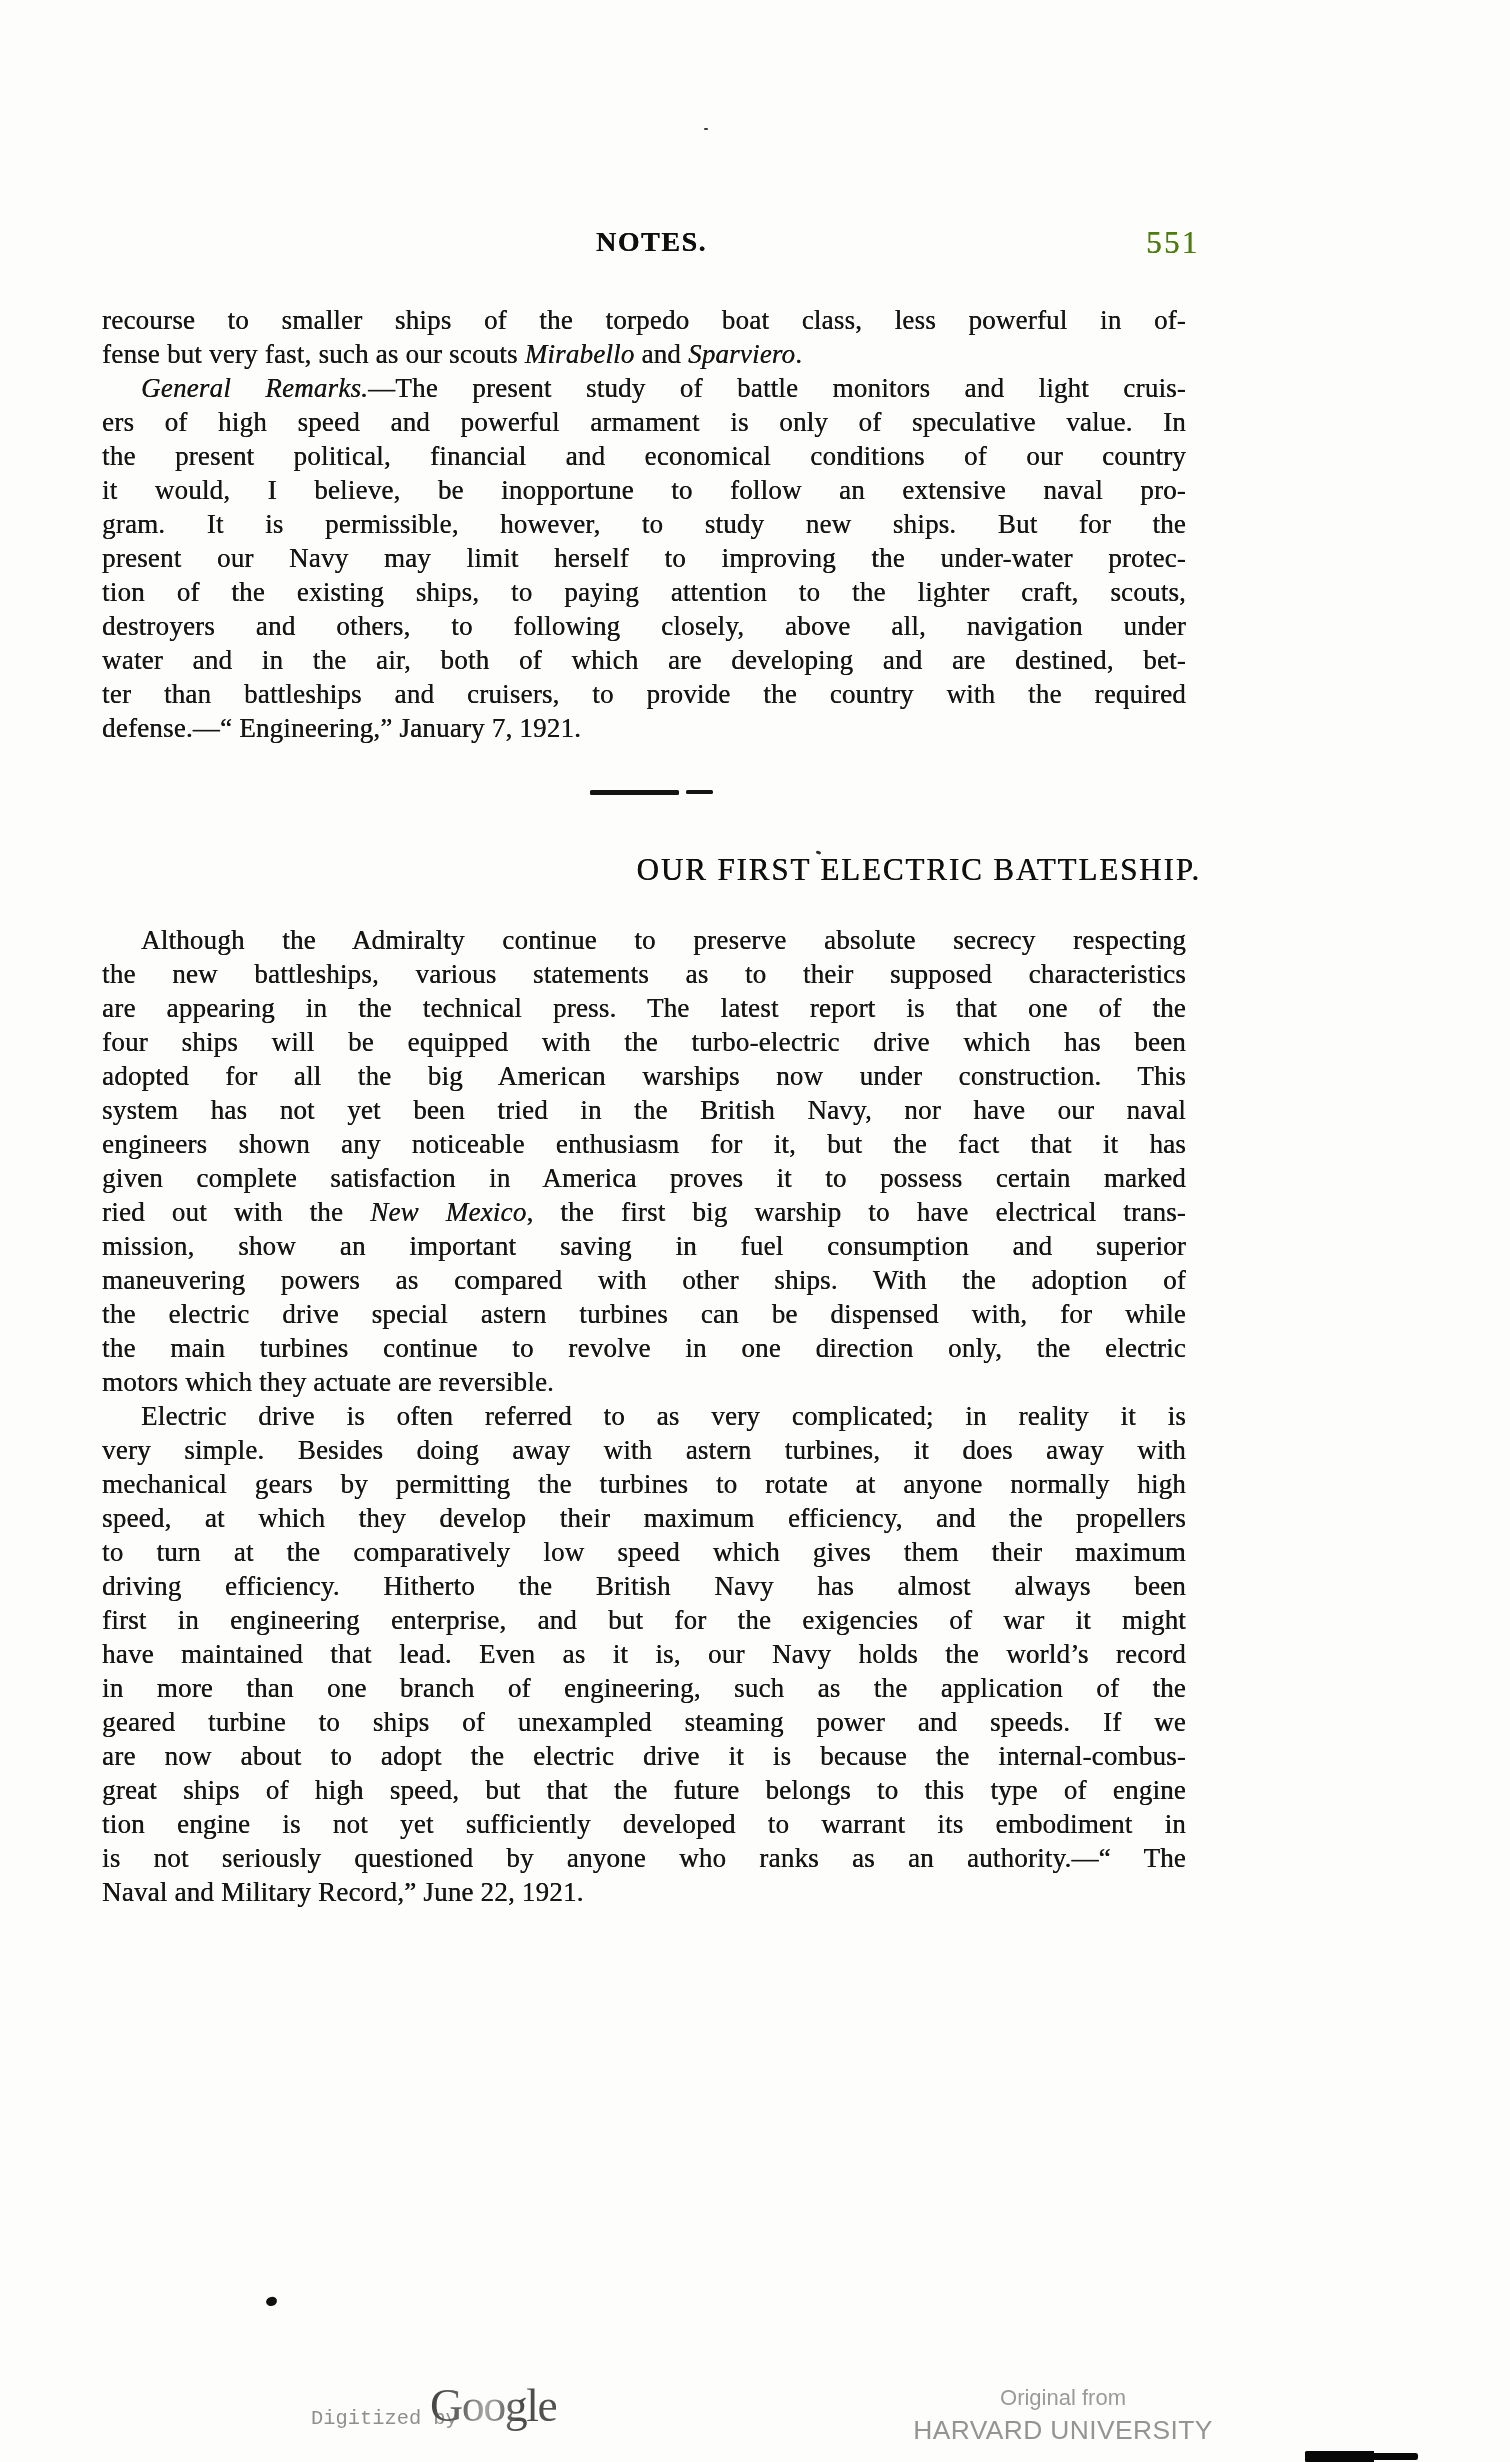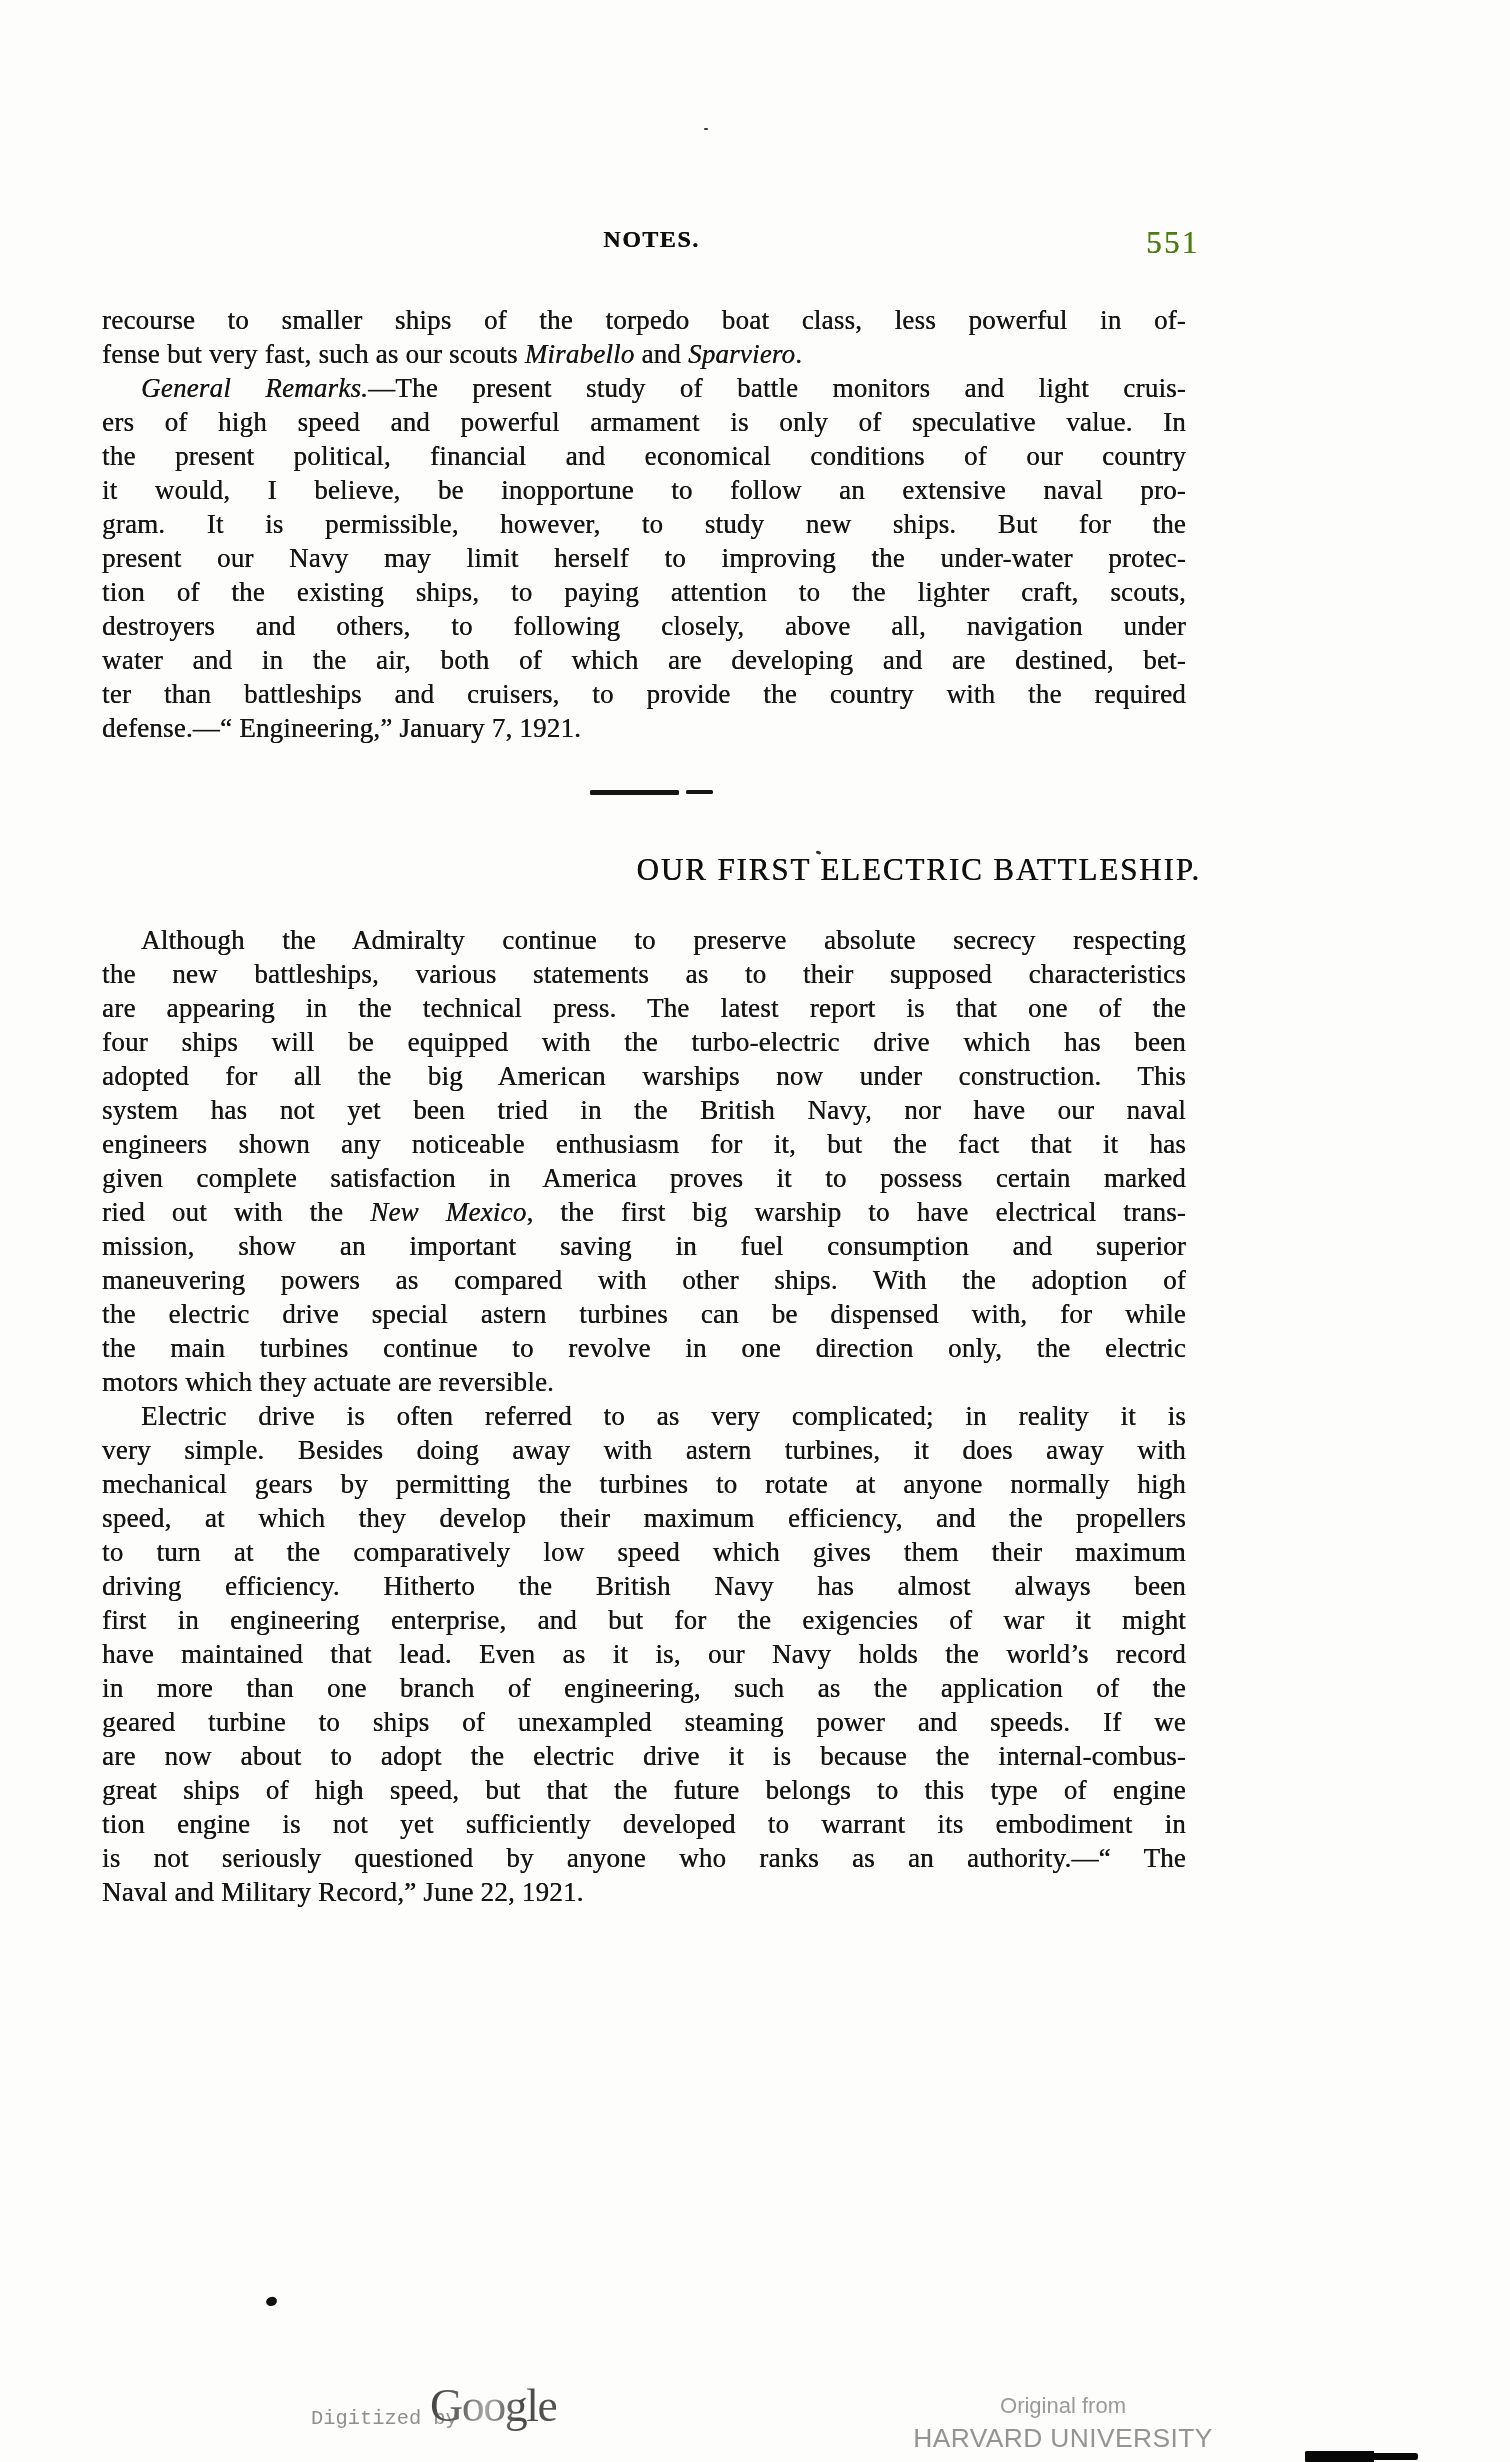--- a/index.html
+++ b/index.html
@@ -6,21 +6,21 @@
   .page {
     position:relative; width:1510px; height:2462px;
     background:#fdfdfb; overflow:hidden;
     font-family:"Liberation Serif", serif; color:#161616;
   }
   .sheet { position:absolute; left:102px; top:0; width:1099px; height:2462px; }
 
   
   .header { position:absolute; top:226px; left:0; width:100%; height:39px; }
   .running-title {
-    text-align:center; font-weight:bold; font-size:24px; letter-spacing:1.5px;
+    text-align:center; font-weight:bold; font-size:28px; letter-spacing:1.5px;
     color:#0f0f0f; text-shadow:0.3px 0 0 currentColor;
   }
   .page-num {
     position:absolute; right:1.5px; top:-1.5px; font-size:31px; color:#4d7c0f;
     letter-spacing:2.3px; text-shadow:0.3px 0 0 currentColor;
   }
 
   
   .bodytext {
     position:absolute; left:0; width:1084px;
@@ -57,21 +57,21 @@
     font-family:Liberation Mono, monospace; font-size:20.4px; color:#8f8f8f;
   }
   .google-logo {
     position:absolute; left:430px; top:2379px;
     font-family:"Liberation Serif", serif; font-size:46px; letter-spacing:-1.5px;
     background:linear-gradient(100deg,#3e3e3e 0%,#6d6d6d 30%,#a8a8a8 45%,#4a4a4a 70%,#555 100%);
     -webkit-background-clip:text; background-clip:text; color:transparent;
   }
   .origin-block {
     position:absolute; left:911px; top:2385px; width:304px;
-    text-align:center; font-family:"Liberation Sans", sans-serif; color:#9a9a9a;margin-top:8px;
+    text-align:center; font-family:"Liberation Sans", sans-serif; color:#9a9a9a;
   }
   .origin-line1 { font-size:22px; margin-bottom:3.8px; }
   .origin-line2 { font-size:26.4px; letter-spacing:0.4px; color:#949494; }
 
   
   .ink-dot {
     position:absolute; left:266px; top:2297px; width:10.6px; height:9px;
     background:#101010; border-radius:50% 45% 50% 50%; transform:rotate(-15deg);
   }
   .speck-a { position:absolute; left:704px; top:128px; width:3.8px; height:2.3px; background:#3a3a3a; border-radius:1.5px; }

